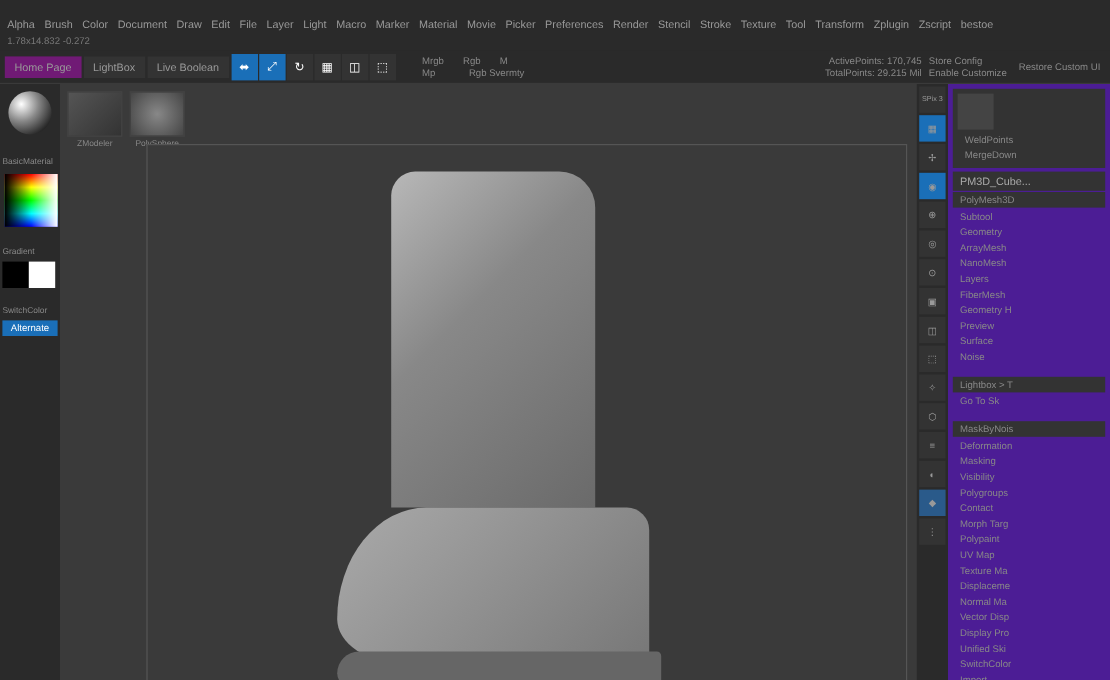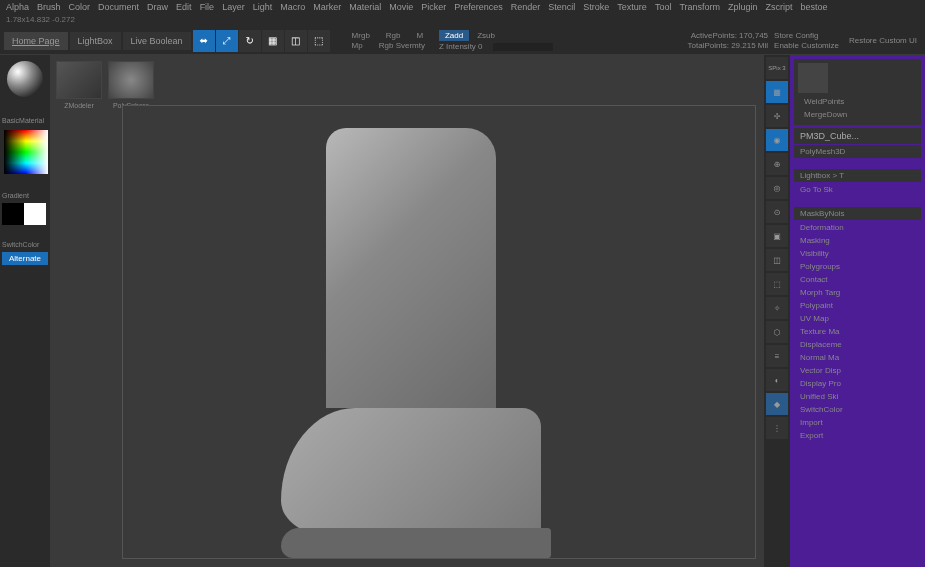--- a/index.html
+++ b/index.html
@@ -1,22 +1,22 @@
 <!DOCTYPE html>
 <html><head>
 <meta charset="utf-8">
 <style>
 * { margin:0; padding:0; box-sizing:border-box; font-family:Arial,sans-serif; }
 body { background:#2a2a2a; color:#999; font-size:9px; width:925px; height:567px; overflow:hidden; position:relative; }
-.menubar { height:15px; display:flex; gap:8px; padding:2px 6px; background:#2a2a2a; }
+.menubar { height:15px; display:flex; gap:8px; padding:15px 6px; background:#2a2a2a; }
 .menubar span { cursor:pointer; font-size:9px; color:#999; }
 .statusbar { height:12px; padding:0 6px; color:#777; font-size:8px; }
 .toolbar { height:28px; display:flex; align-items:center; background:#2a2a2a; padding:0 4px; gap:2px; border-bottom:1px solid #3a3a3a; }
 .tb-btn { padding:4px 8px; background:#333; font-size:9px; color:#999; cursor:pointer; }
-.tb-btn.home { background:#404040;text-decoration:underline; }
+.tb-btn.home { background:#701a75; }
 .tb-icon { width:22px; height:22px; background:#1a6fb8; display:flex; align-items:center; justify-content:center; color:#fff; font-size:10px; cursor:pointer; }
 .tb-icon.dark { background:#333; }
 .tb-group { display:flex; gap:1px; }
 .tb-label { font-size:8px; color:#888; padding:0 4px; }
 .slider-group { display:flex; flex-direction:column; gap:1px; margin-left:8px; }
 .slider-row { display:flex; align-items:center; gap:4px; }
 .slider { width:60px; height:8px; background:#222; position:relative; }
 .slider-fill { height:100%; background:#555; }
 .slider-label { font-size:8px; color:#888; min-width:50px; }
 .stat { font-size:8px; color:#888; margin-left:2px; }
@@ -91,36 +91,24 @@
     <div class="tb-icon dark">▦</div>
     <div class="tb-icon dark">◫</div>
     <div class="tb-icon dark">⬚</div>
   </div>
   <div style="display:flex;flex-direction:column;gap:1px;margin-left:16px">
     <div style="display:flex;gap:8px">
       <span class="tb-label">Mrgb</span>
       <span class="tb-label">Rgb</span>
       <span class="tb-label">M</span>
     </div>
-    <div style="display:flex;gap:8px">
+    <div style="display:flex;gap:20px">
       <span class="tb-label">Mp</span>
       <span class="tb-label">Rgb Svermty</span>
     </div>
-  </div>
-  <div class="slider-group">
-    <div class="slider-row">
-        <span class="tb-label" style="background:#2a5a8a;color:#fff;padding:1px 6px">Zadd</span>
-        <span class="tb-label">Zsub</span>
-      </div>
-    <div class="slider-row">
-        <span class="slider-label">Z Intensity 0</span>
-        <div class="slider">
-          <div class="slider-fill" style="width:0%"></div>
-        </div>
-      </div>
   </div>
   <div style="margin-left:auto;display:flex;flex-direction:column;gap:1px;text-align:right">
     <span class="stat">ActivePoints: 170,745</span>
     <span class="stat">TotalPoints: 29.215 Mil</span>
   </div>
   <div style="display:flex;flex-direction:column;gap:1px">
     <span class="tb-label">Store Config</span>
     <span class="tb-label">Enable Customize</span>
   </div>
   <span class="tb-label">Restore Custom UI</span>
@@ -180,20 +168,32 @@
   </div>
 
   <div class="right-panel">
     <div class="weld-box">
       <div class="weld-thumb"></div>
       <div class="panel-item">WeldPoints</div>
       <div class="panel-item">MergeDown</div>
     </div>
     <div class="panel-header">PM3D_Cube...</div>
     <div class="panel-item" style="background:#333">PolyMesh3D</div>
+    <div id="geom-list">
+        <div class="panel-item">Subtool</div>
+        <div class="panel-item">Geometry</div>
+        <div class="panel-item">ArrayMesh</div>
+        <div class="panel-item">NanoMesh</div>
+        <div class="panel-item">Layers</div>
+        <div class="panel-item">FiberMesh</div>
+        <div class="panel-item">Geometry H</div>
+        <div class="panel-item">Preview</div>
+        <div class="panel-item">Surface</div>
+        <div class="panel-item">Noise</div>
+      </div>
     <div class="divider"></div>
     <div class="panel-item" style="background:#333">Lightbox &gt; T</div>
     <div class="panel-item">Go To Sk</div>
     <div class="divider"></div>
     <div class="panel-item" style="background:#333">MaskByNois</div>
     <div id="panel-list">
         <div class="panel-item">Deformation</div>
         <div class="panel-item">Masking</div>
         <div class="panel-item">Visibility</div>
         <div class="panel-item">Polygroups</div>

